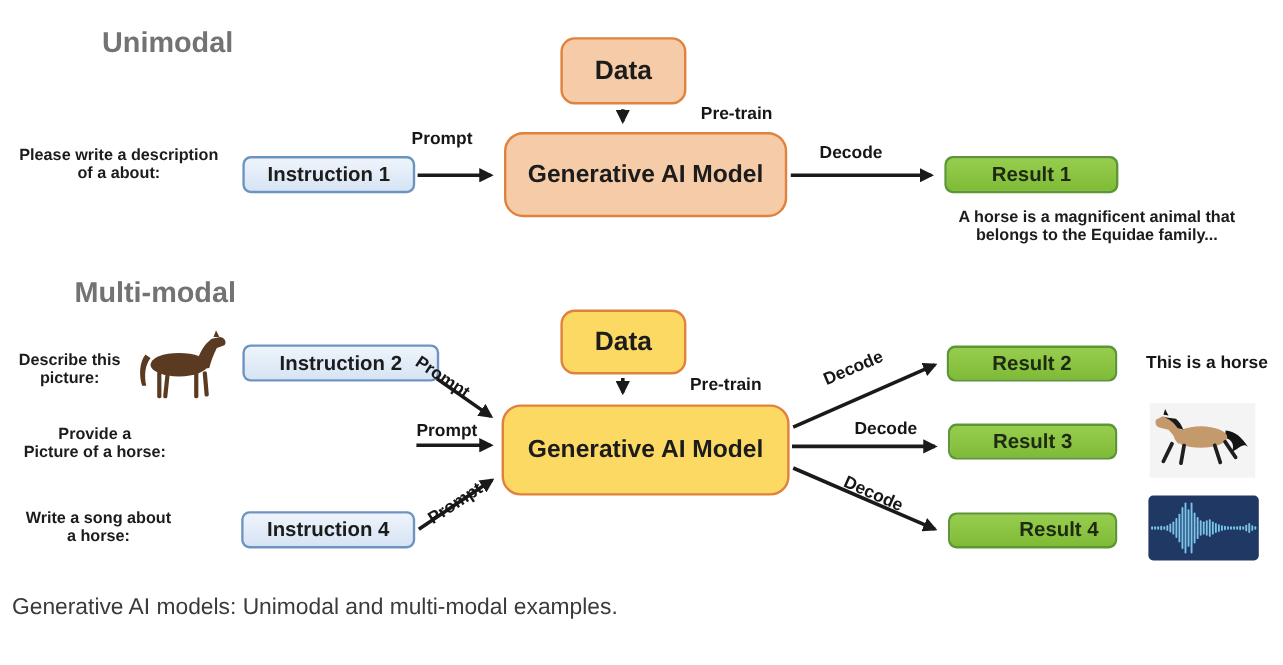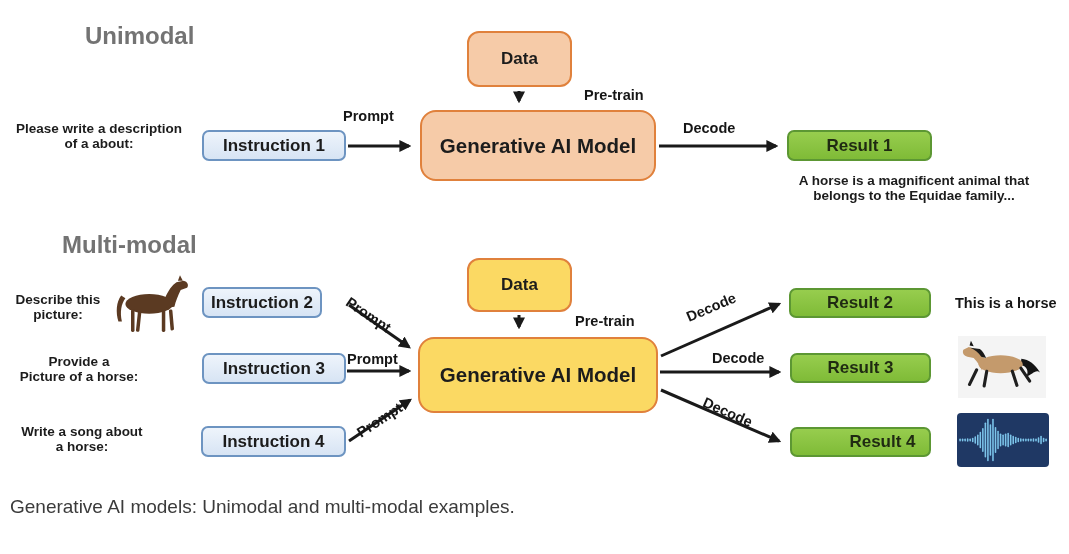--- a/index.html
+++ b/index.html
@@ -8,21 +8,21 @@
     font-family:"Liberation Sans",sans-serif;color:#1c1c1c;overflow:hidden;
   }
   .abs{position:absolute;}
   .prelines{white-space:pre-line;}
   .heading{font-weight:bold;font-size:24px;color:#737373;}
   .side-label{font-weight:bold;font-size:13.5px;line-height:15px;text-align:center;color:#1c1c1c;}
   .flow-label{font-weight:bold;font-size:14.5px;color:#161616;}
   .box{display:flex;align-items:center;justify-content:center;font-weight:bold;box-sizing:border-box;}
   .peach{background:#F6CBA8;border:2.5px solid #E0813C;}
   .yellow{background:#FBD963;border:2.5px solid #E0813C;}
-  .data-box{border-radius:12px;font-size:17px;}
+  .data-box{border-radius:12px;font-size:22px;}
   .model-box{border-radius:16px;font-size:20.5px;}
   .instruction-box{
     background:linear-gradient(180deg,#eef4fb 0%,#d7e4f4 100%);
     border:2px solid #6d94c1;border-radius:7px;font-size:17px;
   }
   .result-box{
     background:linear-gradient(180deg,#97cd4e 0%,#7fbb37 100%);
     border:2px solid #5c9733;border-radius:7px;font-size:17px;color:#1f2a12;
   }
   .output-text{font-weight:bold;font-size:13.5px;line-height:15px;text-align:center;color:#1c1c1c;}
@@ -101,32 +101,29 @@
         <path d="M79,33 C83,23 89,15 95,11 L105,9 C111,10 113,16 110,19 L101,22 C97,30 94,38 92,46 L79,48 Z"></path>
         <path d="M97,9 L100,1 L104,9 Z"></path>
         <rect x="30" y="50" width="5" height="32" rx="2"></rect>
         <rect x="40" y="52" width="5" height="30" rx="2" transform="rotate(6 42 52)"></rect>
         <rect x="74" y="50" width="5" height="32" rx="2"></rect>
         <rect x="84" y="50" width="5" height="30" rx="2" transform="rotate(-5 86 50)"></rect>
       </g>
     </svg>
   </div>
 
-  <div class="abs box instruction-box" style="left:202px;top:287px;width:120px;height:31px;justify-content:center;">
+  <div class="abs box instruction-box" style="left:202px;top:287px;width:164px;height:31px;justify-content:center;">
     <span>Instruction 2</span>
   </div>
 
   <div class="abs flow-label rot" style="left:352px;top:294px;transform:rotate(34deg);">Prompt</div>
 
   <div class="abs side-label prelines" style="left:8px;top:354px;width:142px;">Provide a
 Picture of a horse:</div>
 
-  <div class="abs box instruction-box" style="left:202px;top:353px;width:144px;height:31px;">
-    <span>Instruction 3</span>
-  </div>
 
   <div class="abs flow-label" style="left:347px;top:351px;">Prompt</div>
 
   <div class="abs side-label prelines" style="left:14px;top:424px;width:136px;">Write a song about
 a horse:</div>
 
   <div class="abs box instruction-box" style="left:201px;top:426px;width:145px;height:31px;">
     <span>Instruction 4</span>
   </div>
 

